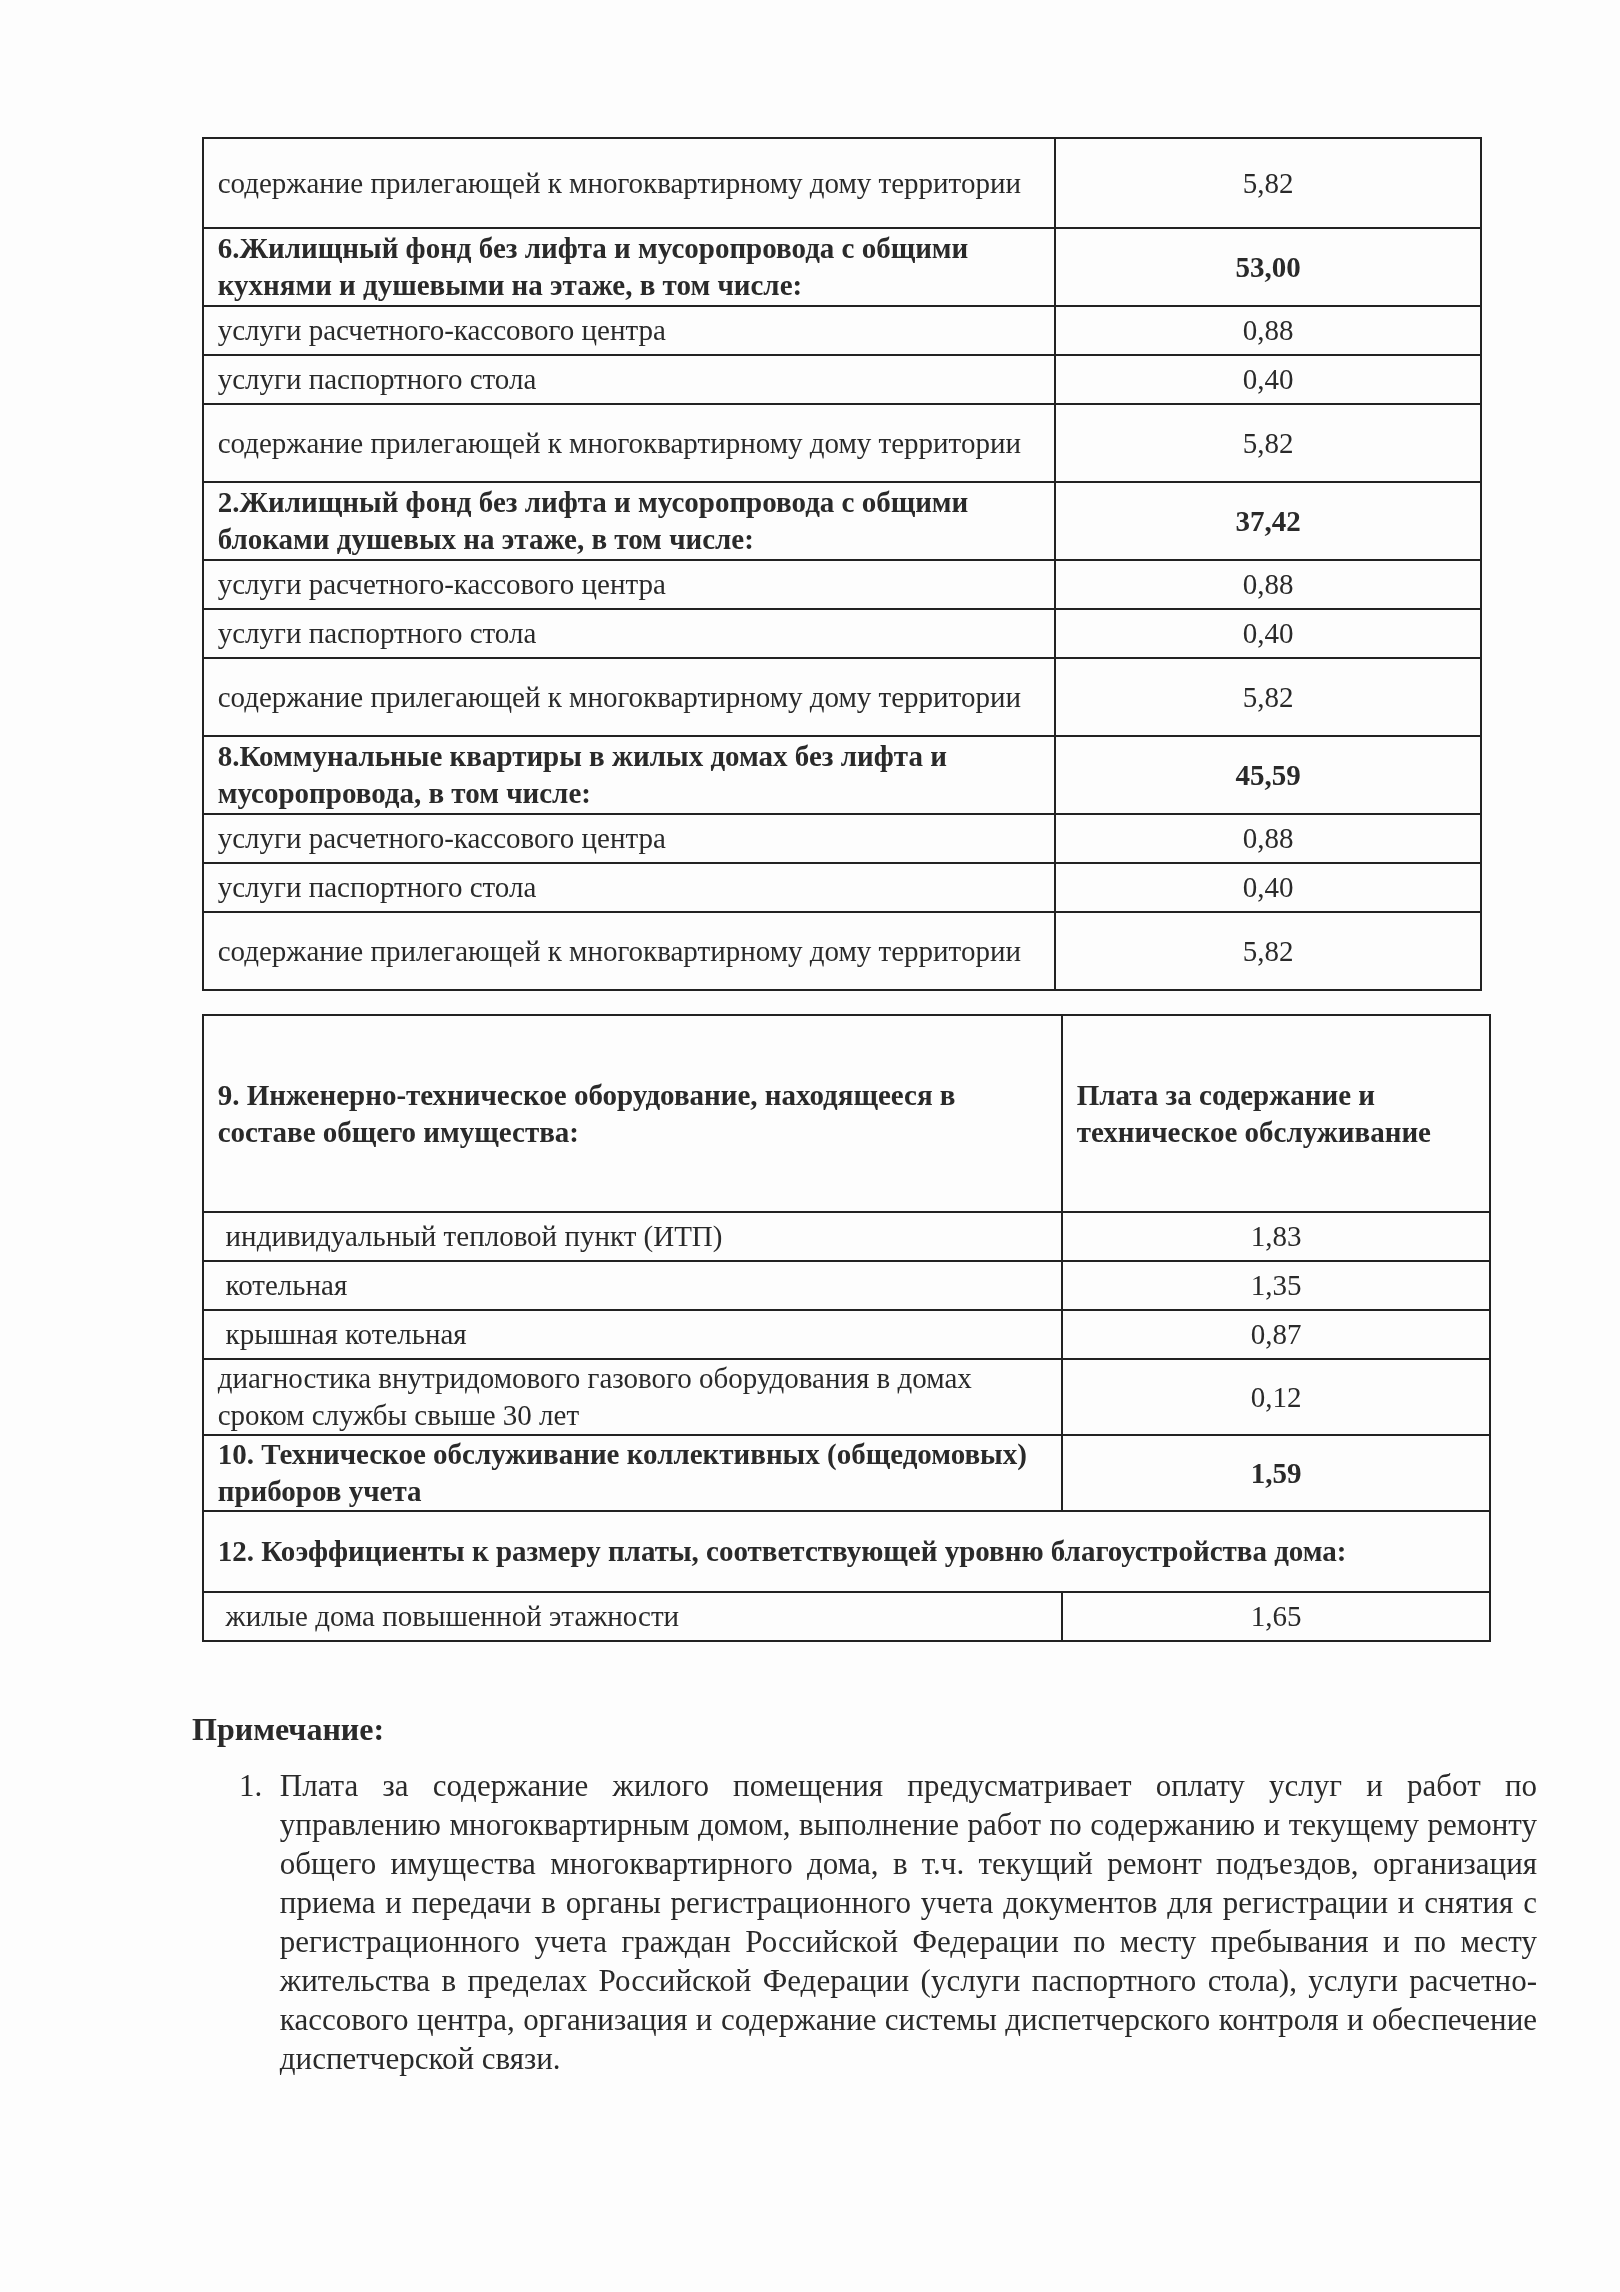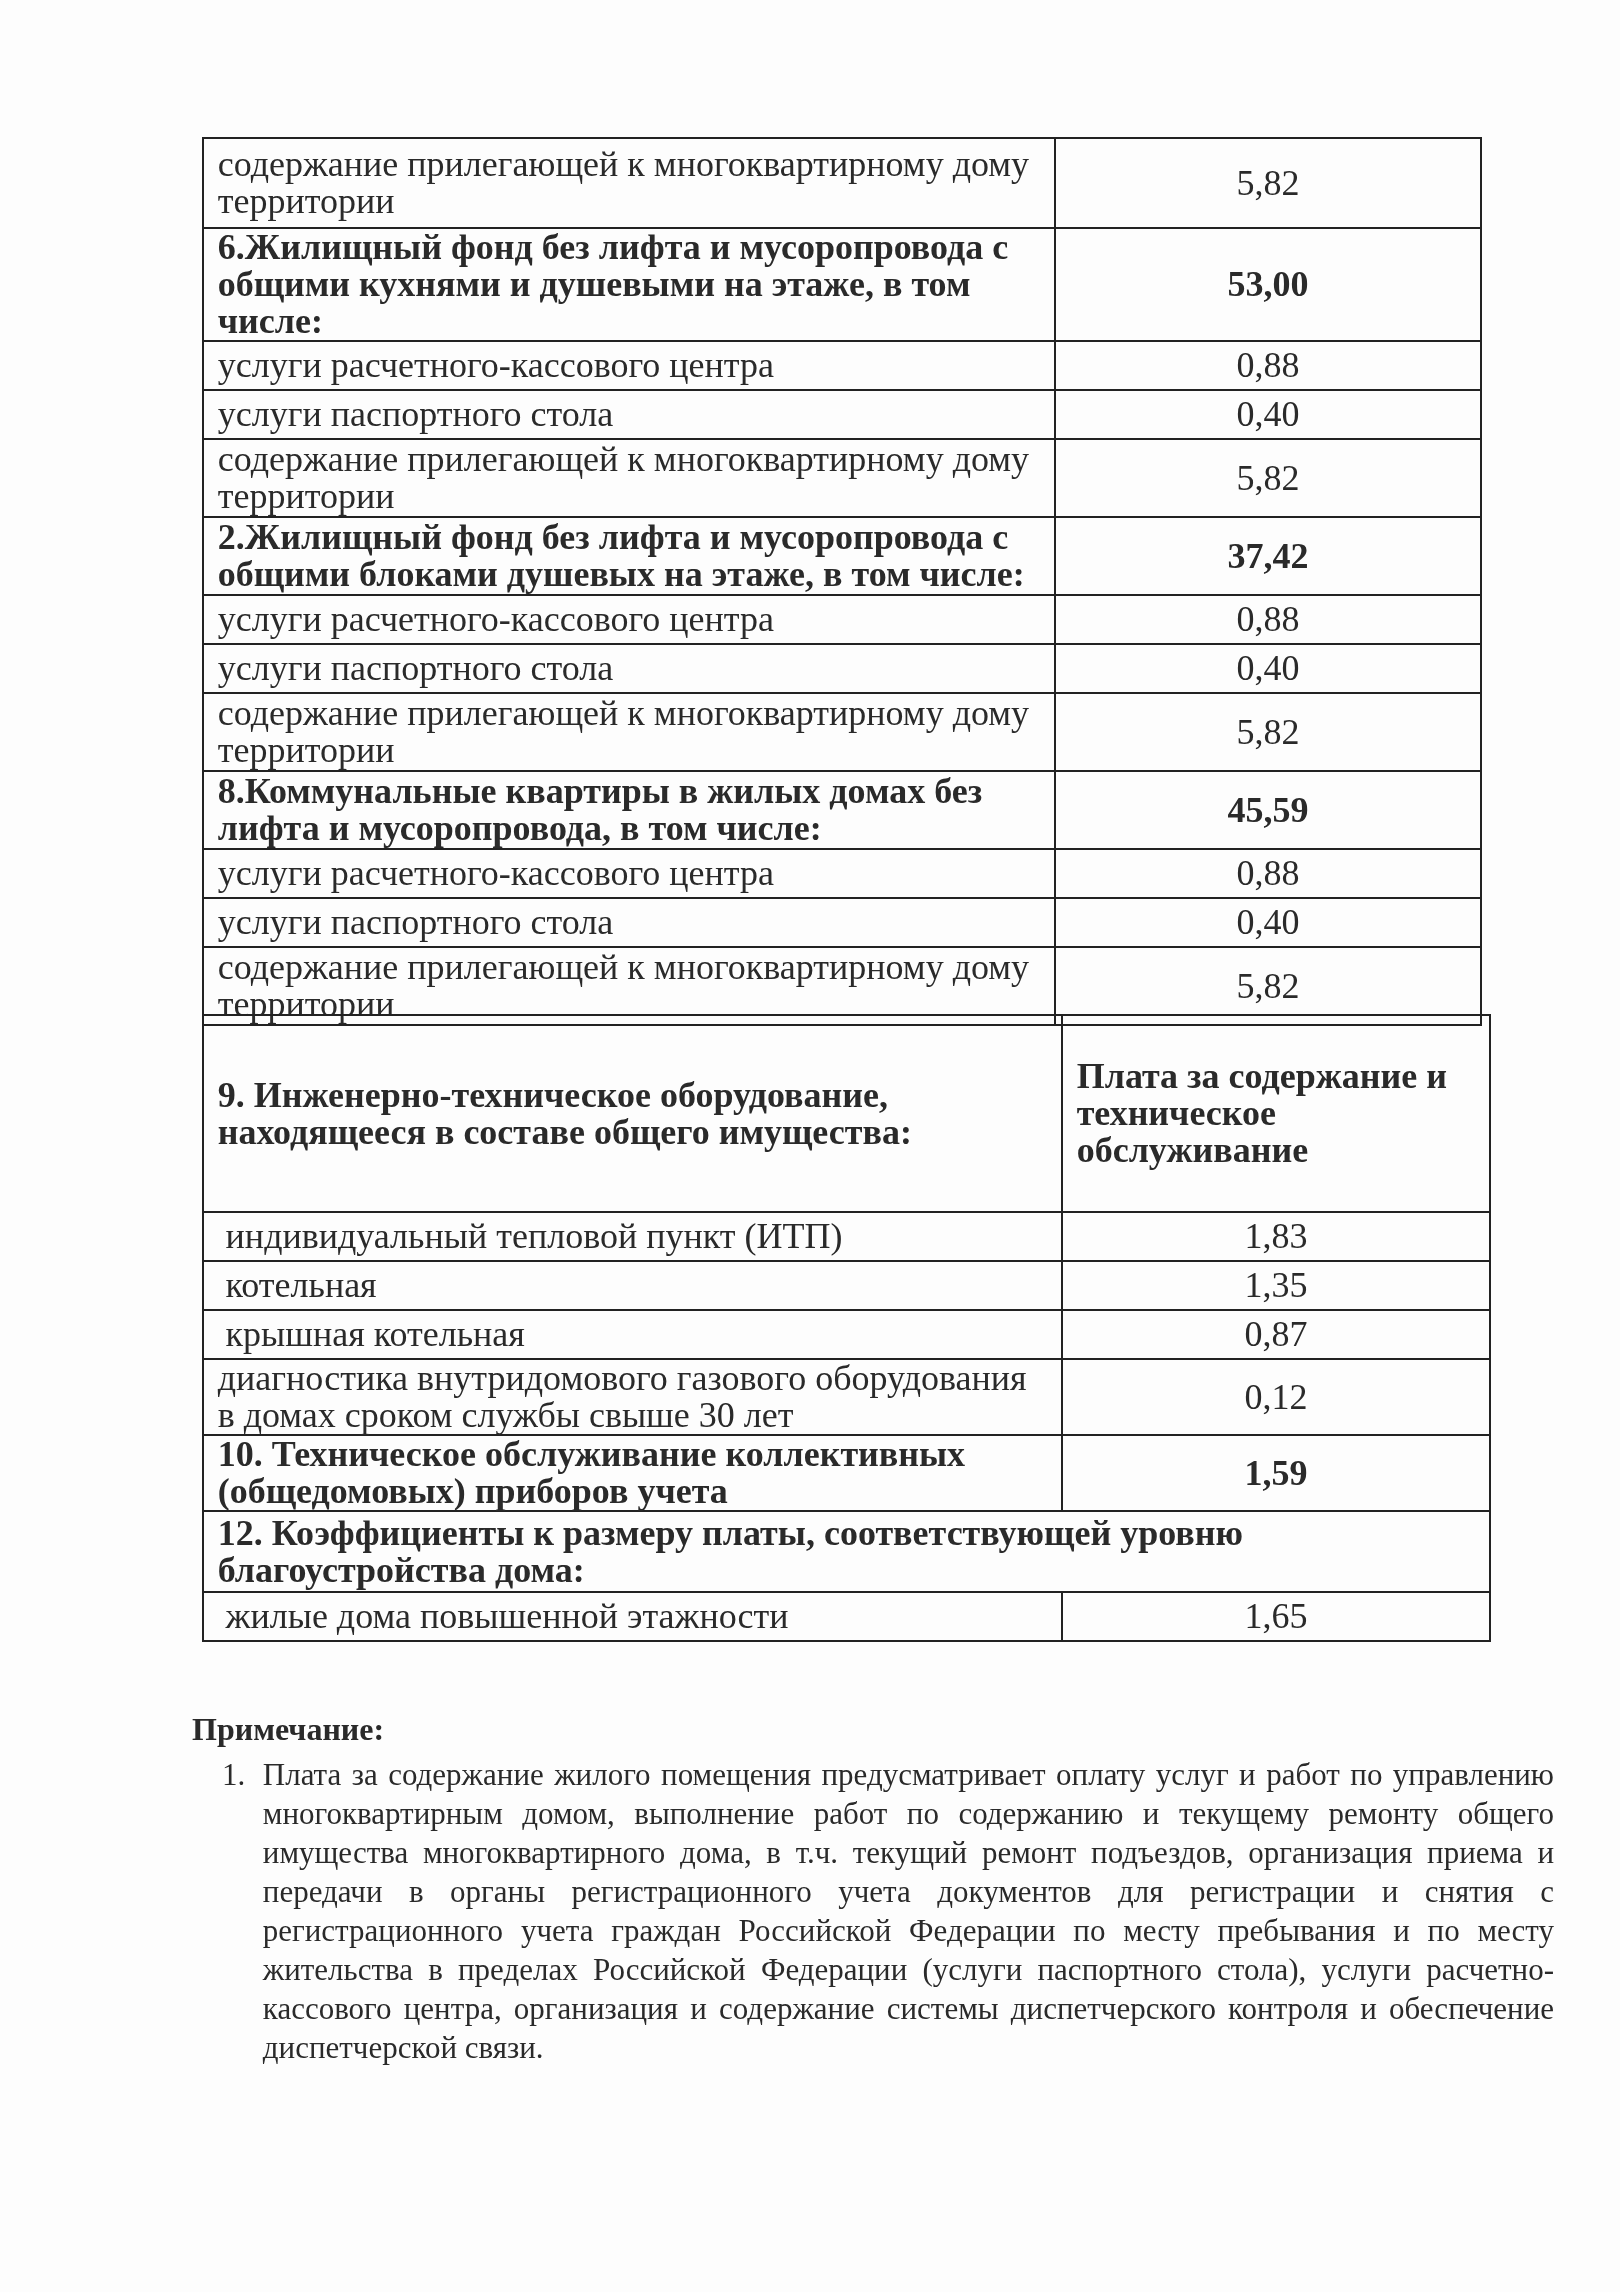--- a/index.html
+++ b/index.html
@@ -10,40 +10,40 @@
   }
   .page { position: absolute; left: 0; top: 0; width: 1620px; height: 2293px; background: #fdfdfd; }
   table.doc {
     position: absolute;
     border-collapse: collapse;
     table-layout: fixed;
   }
   table.doc td {
     border: 2px solid #222;
     padding: 0 13.7px;
-    font-size: 36px;
+    font-size: 29px;
     line-height: 37px;
     vertical-align: middle;
   }
   table.doc td.val { text-align: center; padding: 5px; }
   table.doc td.b { font-weight: bold; }
   #t1 { left: 202px; top: 137px; width: 1278px; }
   #t1 col.c1 { width: 852px; }
   #t1 col.c2 { width: 426px; }
   #t2 { left: 202px; top: 1014px; width: 1287px; }
   #t2 col.c1 { width: 859px; }
   #t2 col.c2 { width: 428px; }
   td.ind { padding-left: 21.6px !important; }
   td.head2 { text-align: left; font-weight: bold; line-height: 37px; }
   .note {
     position: absolute; left: 192px; top: 1710px; width: 1362px;
     font-size: 31px; line-height: 39px;
   }
   .note-title { font-weight: bold; font-size: 32px; margin-bottom: 5.9px; }
-  .note ol { margin: 0; padding-left: 61px; }
+  .note ol { margin: 17px; padding-left: 61px; }
   .note li { text-align: justify; padding-left: 9.8px; line-height: 39px; }
 </style>
 </head>
 <body>
 
 <div class="page">
 
   <table class="doc" id="t1">
     <colgroup>
         <col class="c1">

